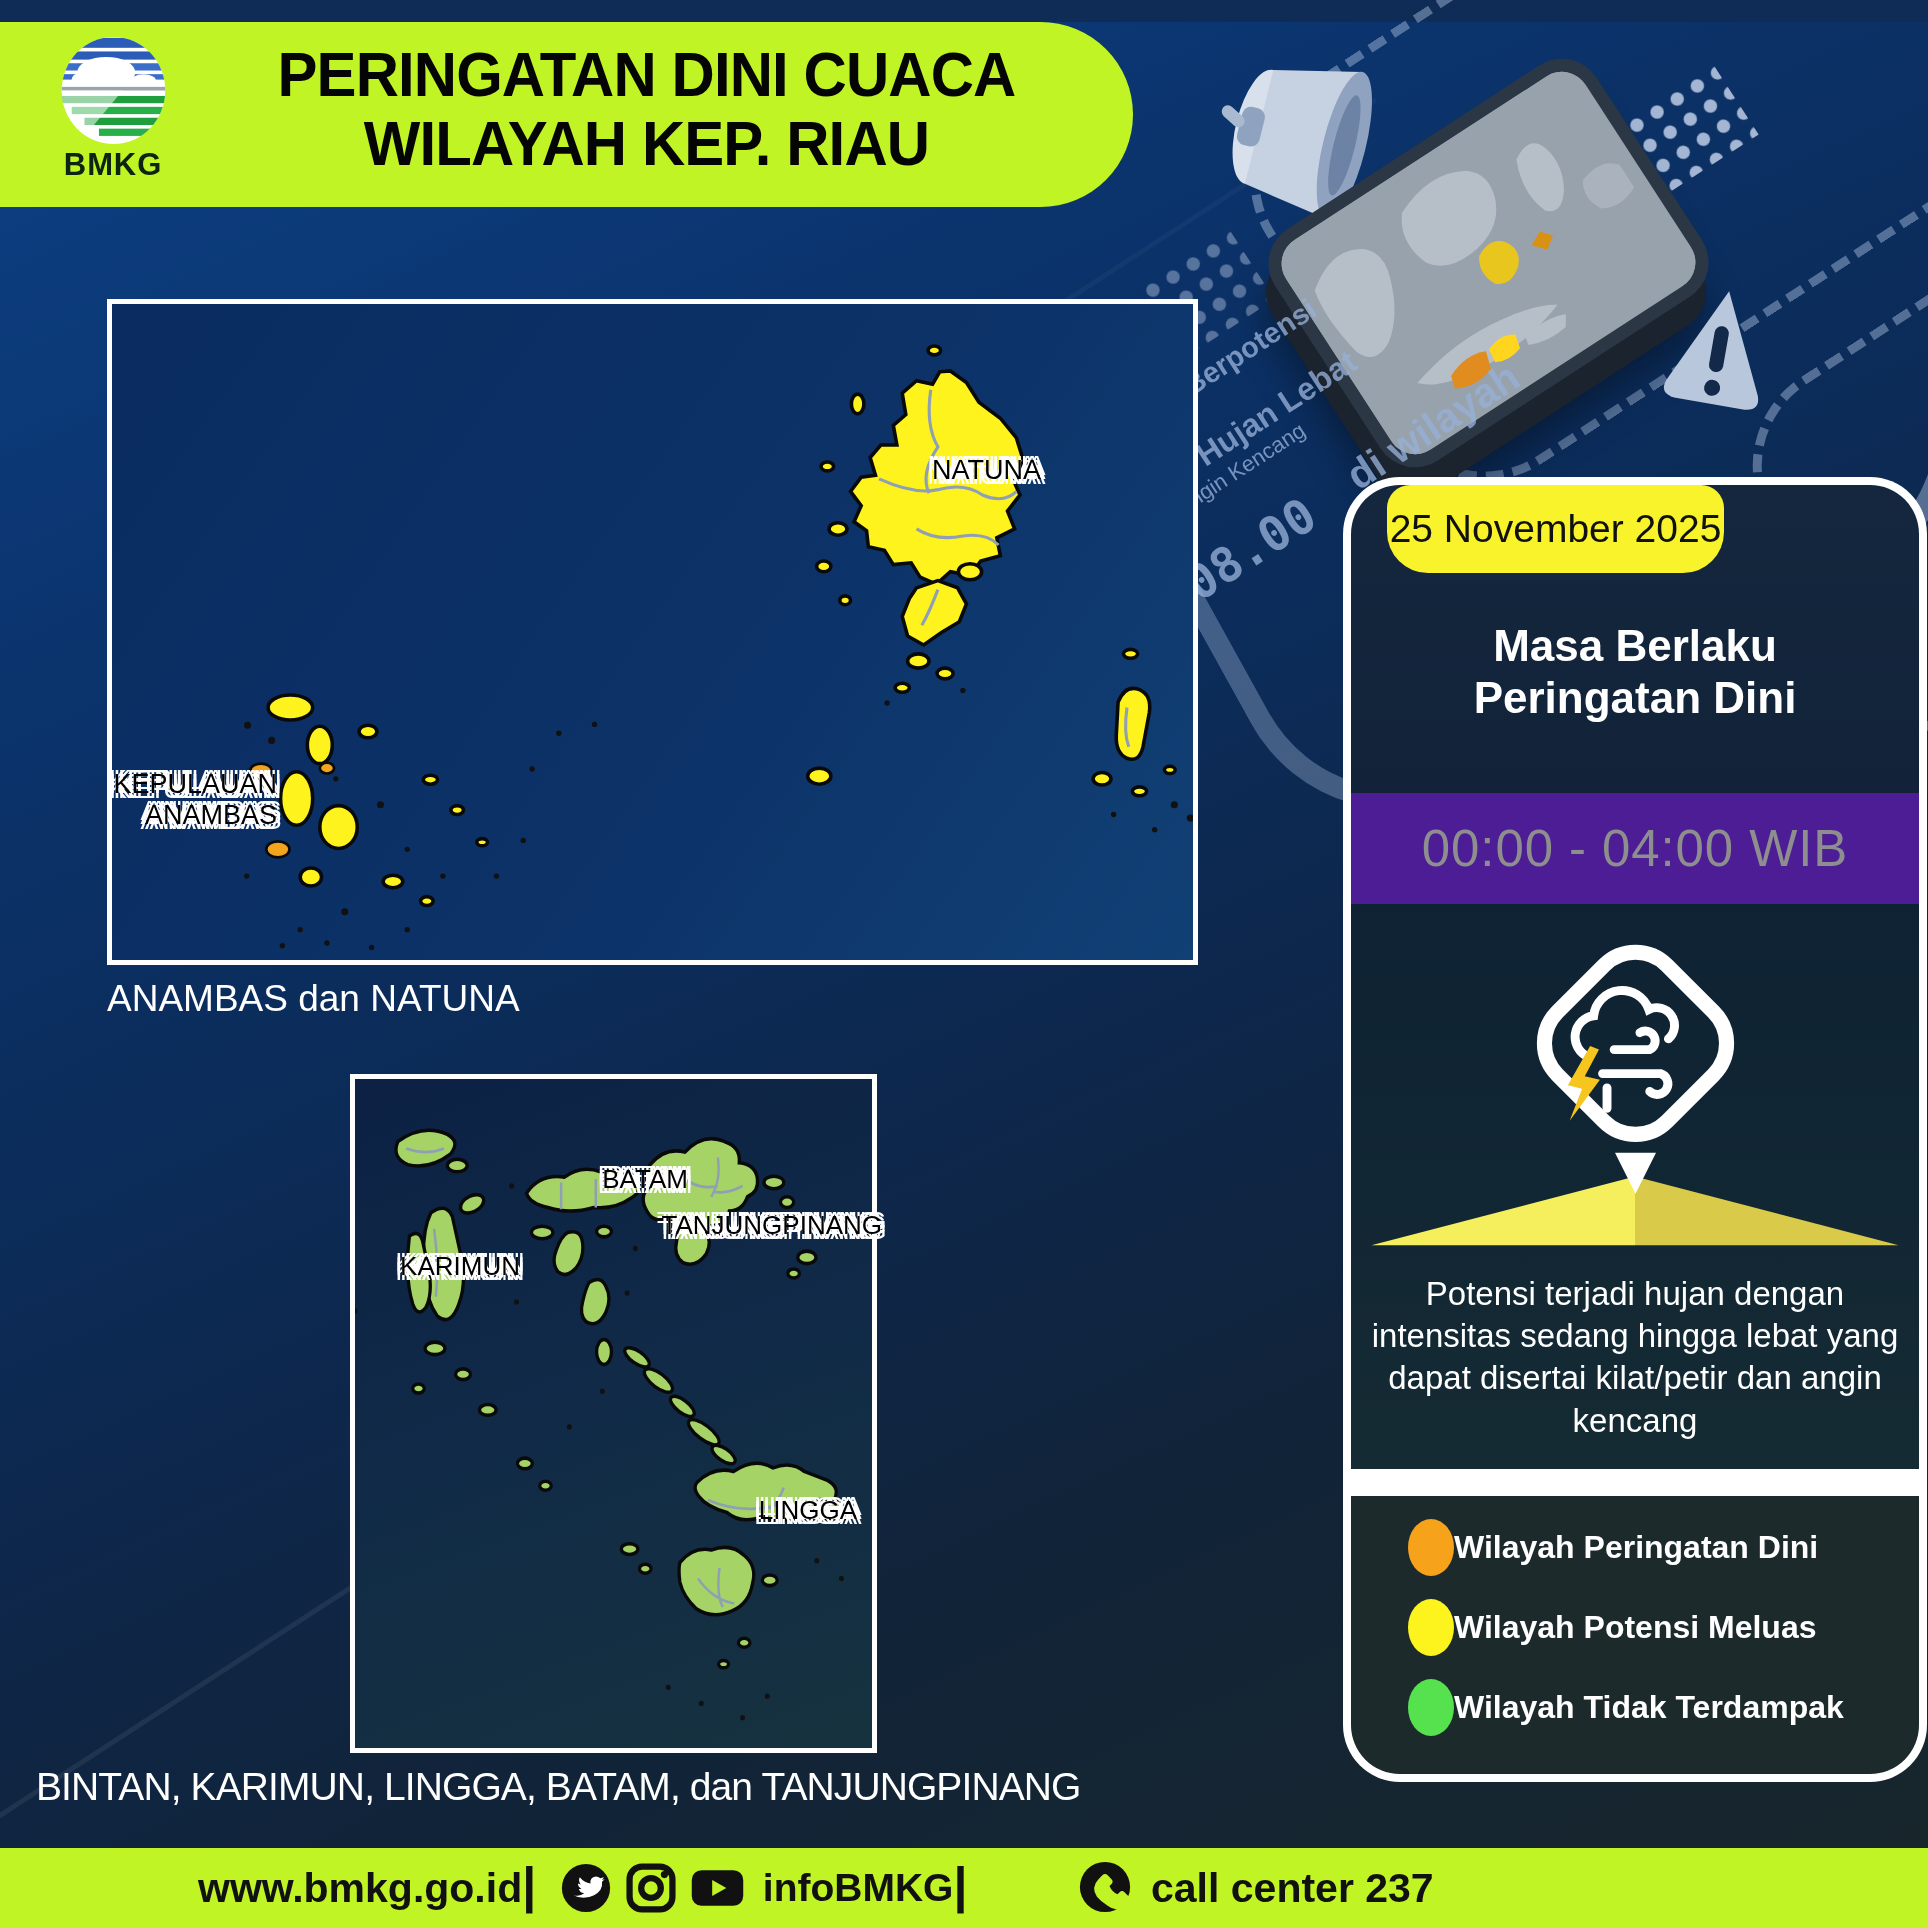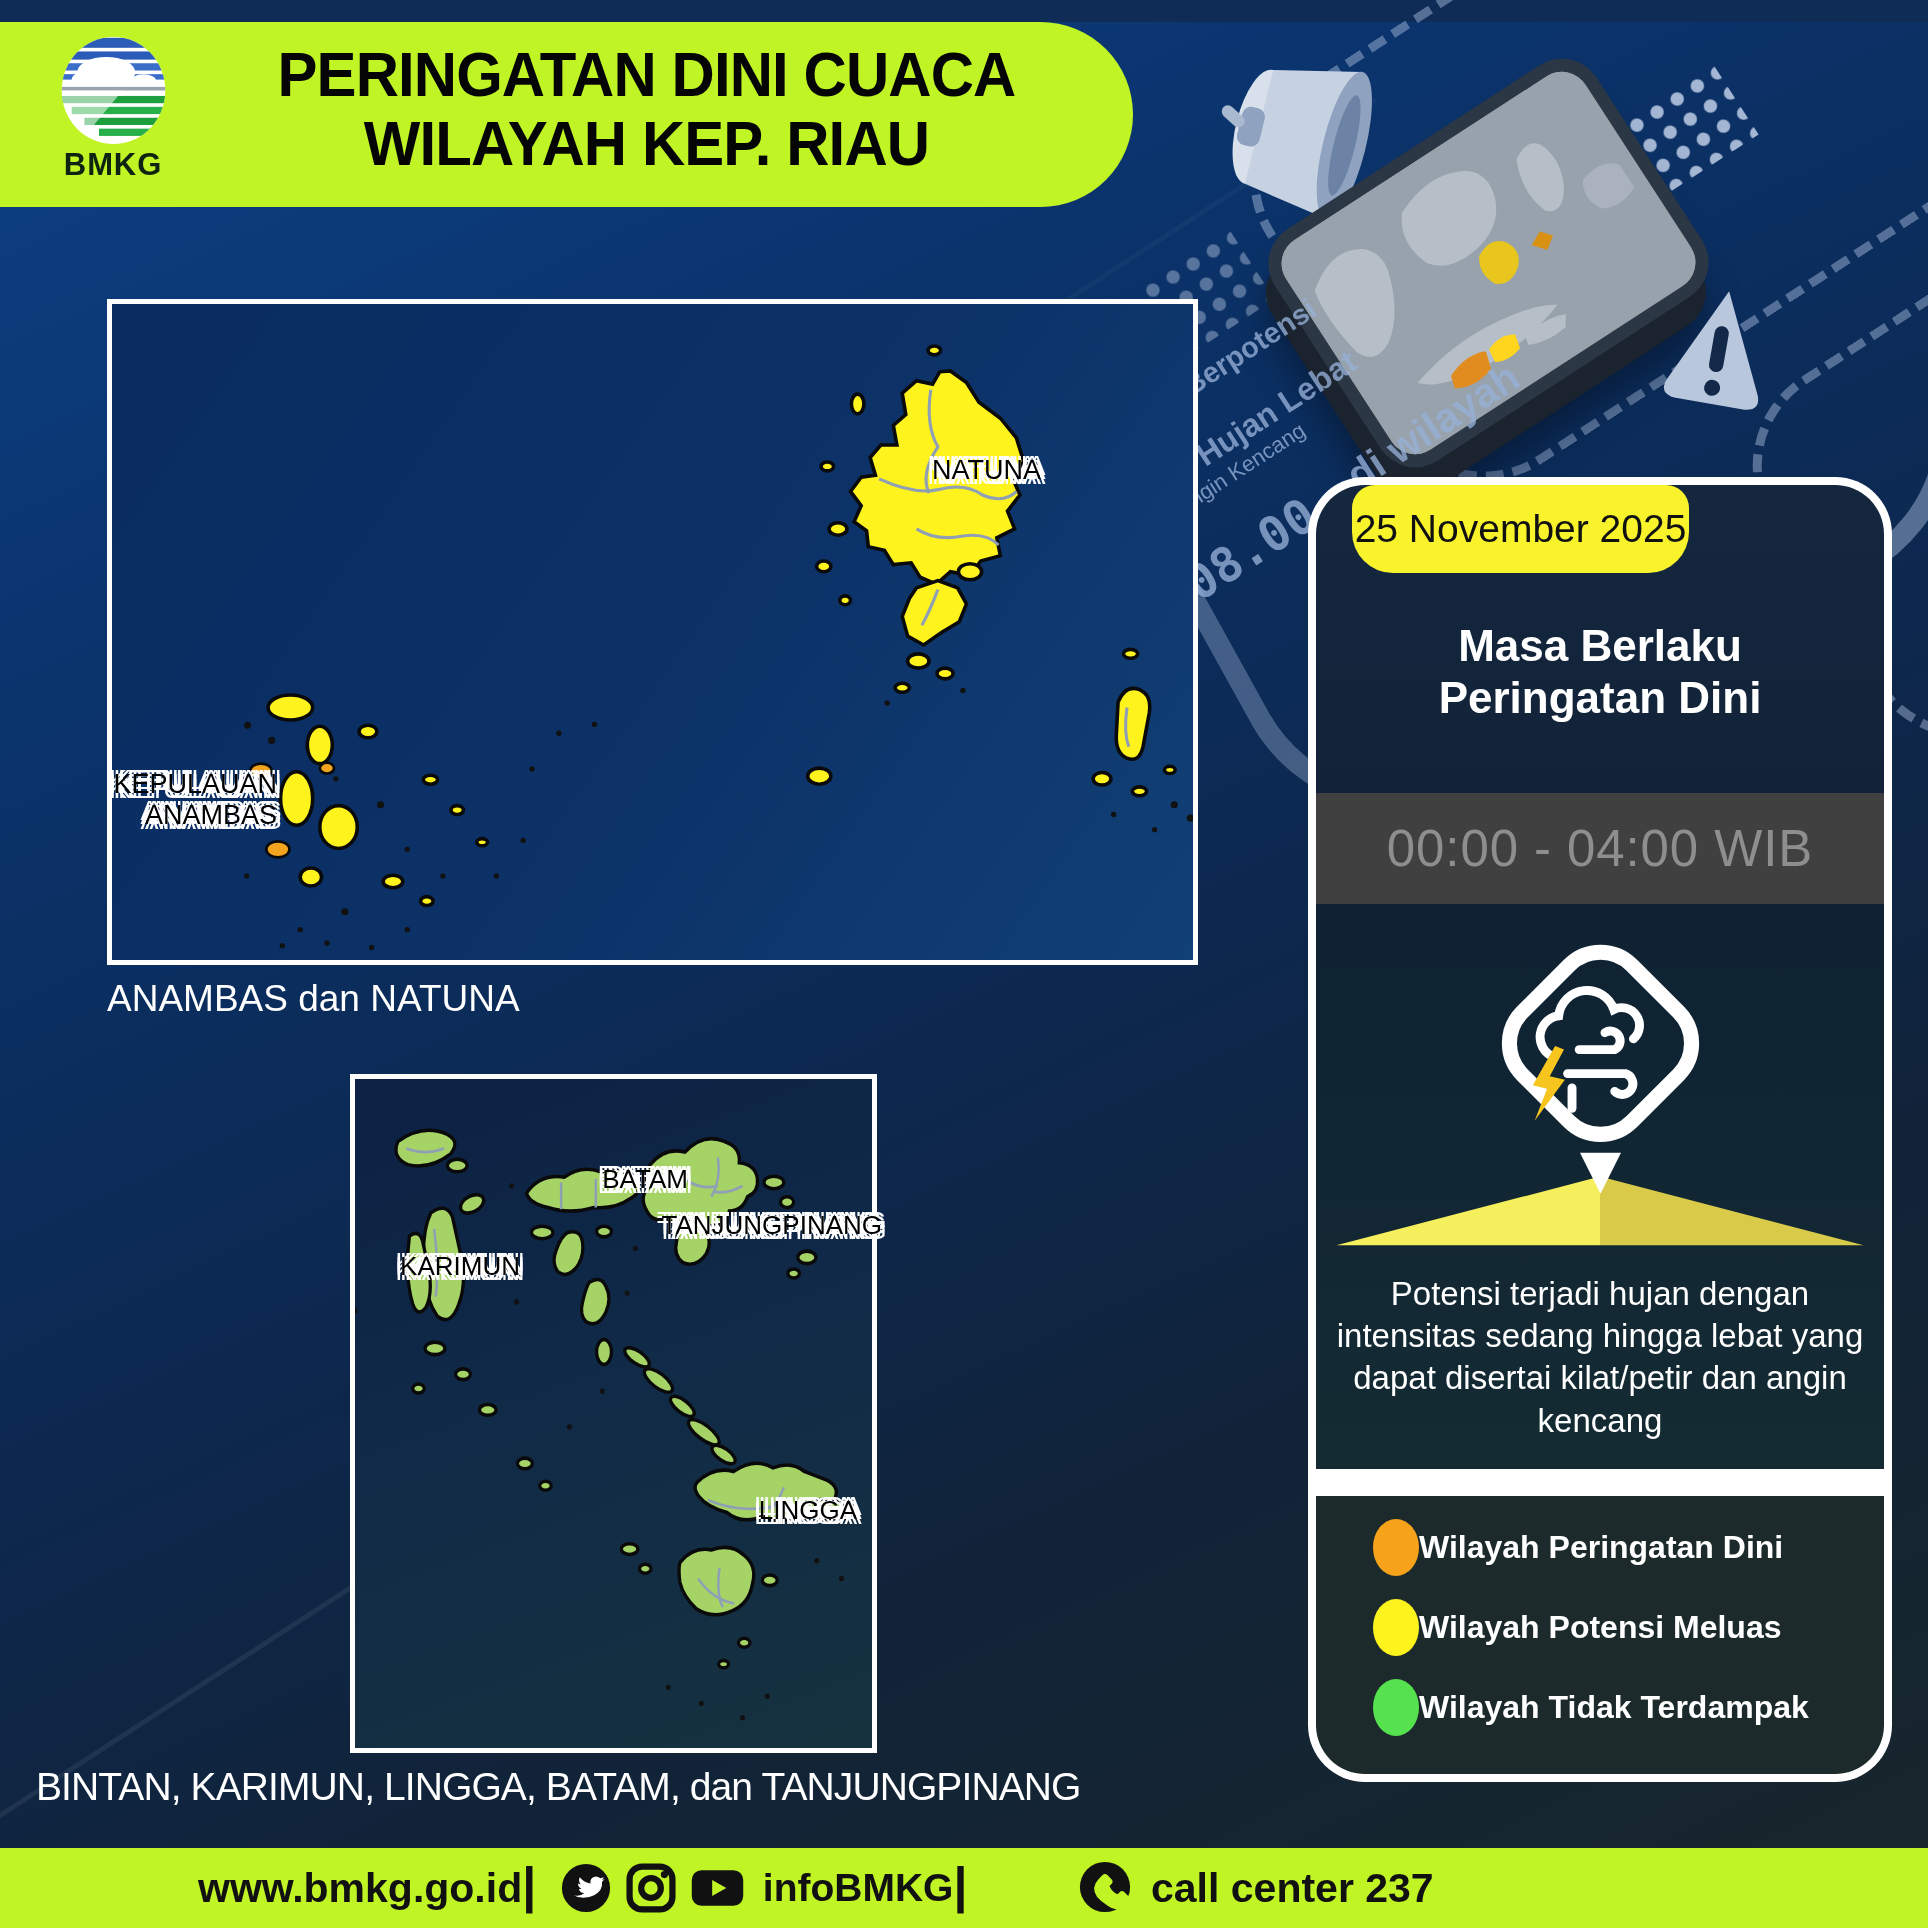--- a/index.html
+++ b/index.html
@@ -61,29 +61,29 @@
   .lbl-anambas{left:-22px;top:465px;width:187px;}
   .lbl-batam{left:190px;top:86px;width:143px;font-size:26px;}
   .lbl-tanjungpinang{left:260px;top:132px;width:267px;font-size:26px;}
   .lbl-karimun{left:22px;top:173px;width:143px;font-size:26px;}
   .lbl-lingga{left:359px;top:417px;width:143px;font-size:26px;}
   .map-caption{position:absolute;color:#ffffff;text-align:left;}
   .caption1{left:107px;top:978px;width:1091px;font-size:37px;}
   .caption2{left:36px;top:1765px;width:1176px;font-size:39px;letter-spacing:-0.9px;}
 
   
-  .card{position:absolute;left:1308px;top:477px;width:584px;height:1305px;background:#ffffff;
+  .card{position:absolute;left:1343px;top:477px;width:584px;height:1305px;background:#ffffff;
     border-radius:57px;padding:8px;display:flex;flex-direction:column;}
   .card-top{position:relative;height:308px;background:linear-gradient(180deg,#14273e,#122339);border-radius:49px 49px 0 0;flex:none;}
   .date-tab{position:absolute;left:36px;top:0;width:337px;height:88px;background:#f8f32b;
     border-radius:23px 23px 41px 41px;display:flex;align-items:center;justify-content:center;
     font-size:39px;color:#111;}
   .card-title{position:absolute;left:0;top:135px;width:100%;text-align:center;color:#fff;
     font-size:44px;font-weight:bold;line-height:1.18;}
-  .card-time{height:111px;background:#404040;display:flex;align-items:center;justify-content:center;flex:none;}
+  .card-time{height:111px;background:#4c1d95;display:flex;align-items:center;justify-content:center;flex:none;}
   .time-text{color:#8e8e8e;font-size:51px;letter-spacing:0.9px;}
   .card-main{flex:1;background:linear-gradient(180deg,#0e2233 0%,#13293336 0%,#0e2233 0%,#152a33 100%);
     background:linear-gradient(180deg,#0e2233,#152b33);display:flex;flex-direction:column;align-items:center;}
   .pin-icon{margin-top:37px;position:relative;z-index:2;flex:none;}
   .mountains{margin-top:-46px;position:relative;z-index:1;flex:none;}
   .card-desc{margin-top:23px;width:535px;text-align:center;color:#fff;font-size:33px;line-height:1.28;}
   .card-legend{margin-top:27px;flex:none;height:278px;background:#1c2a2b;border-radius:0 0 49px 49px;
     padding:19.6px 0 0 57px;display:flex;flex-direction:column;gap:16px;}
   .legend-row{display:flex;align-items:center;height:64px;}
   .legend-dot{width:46px;height:57px;border-radius:50%;flex:none;}

